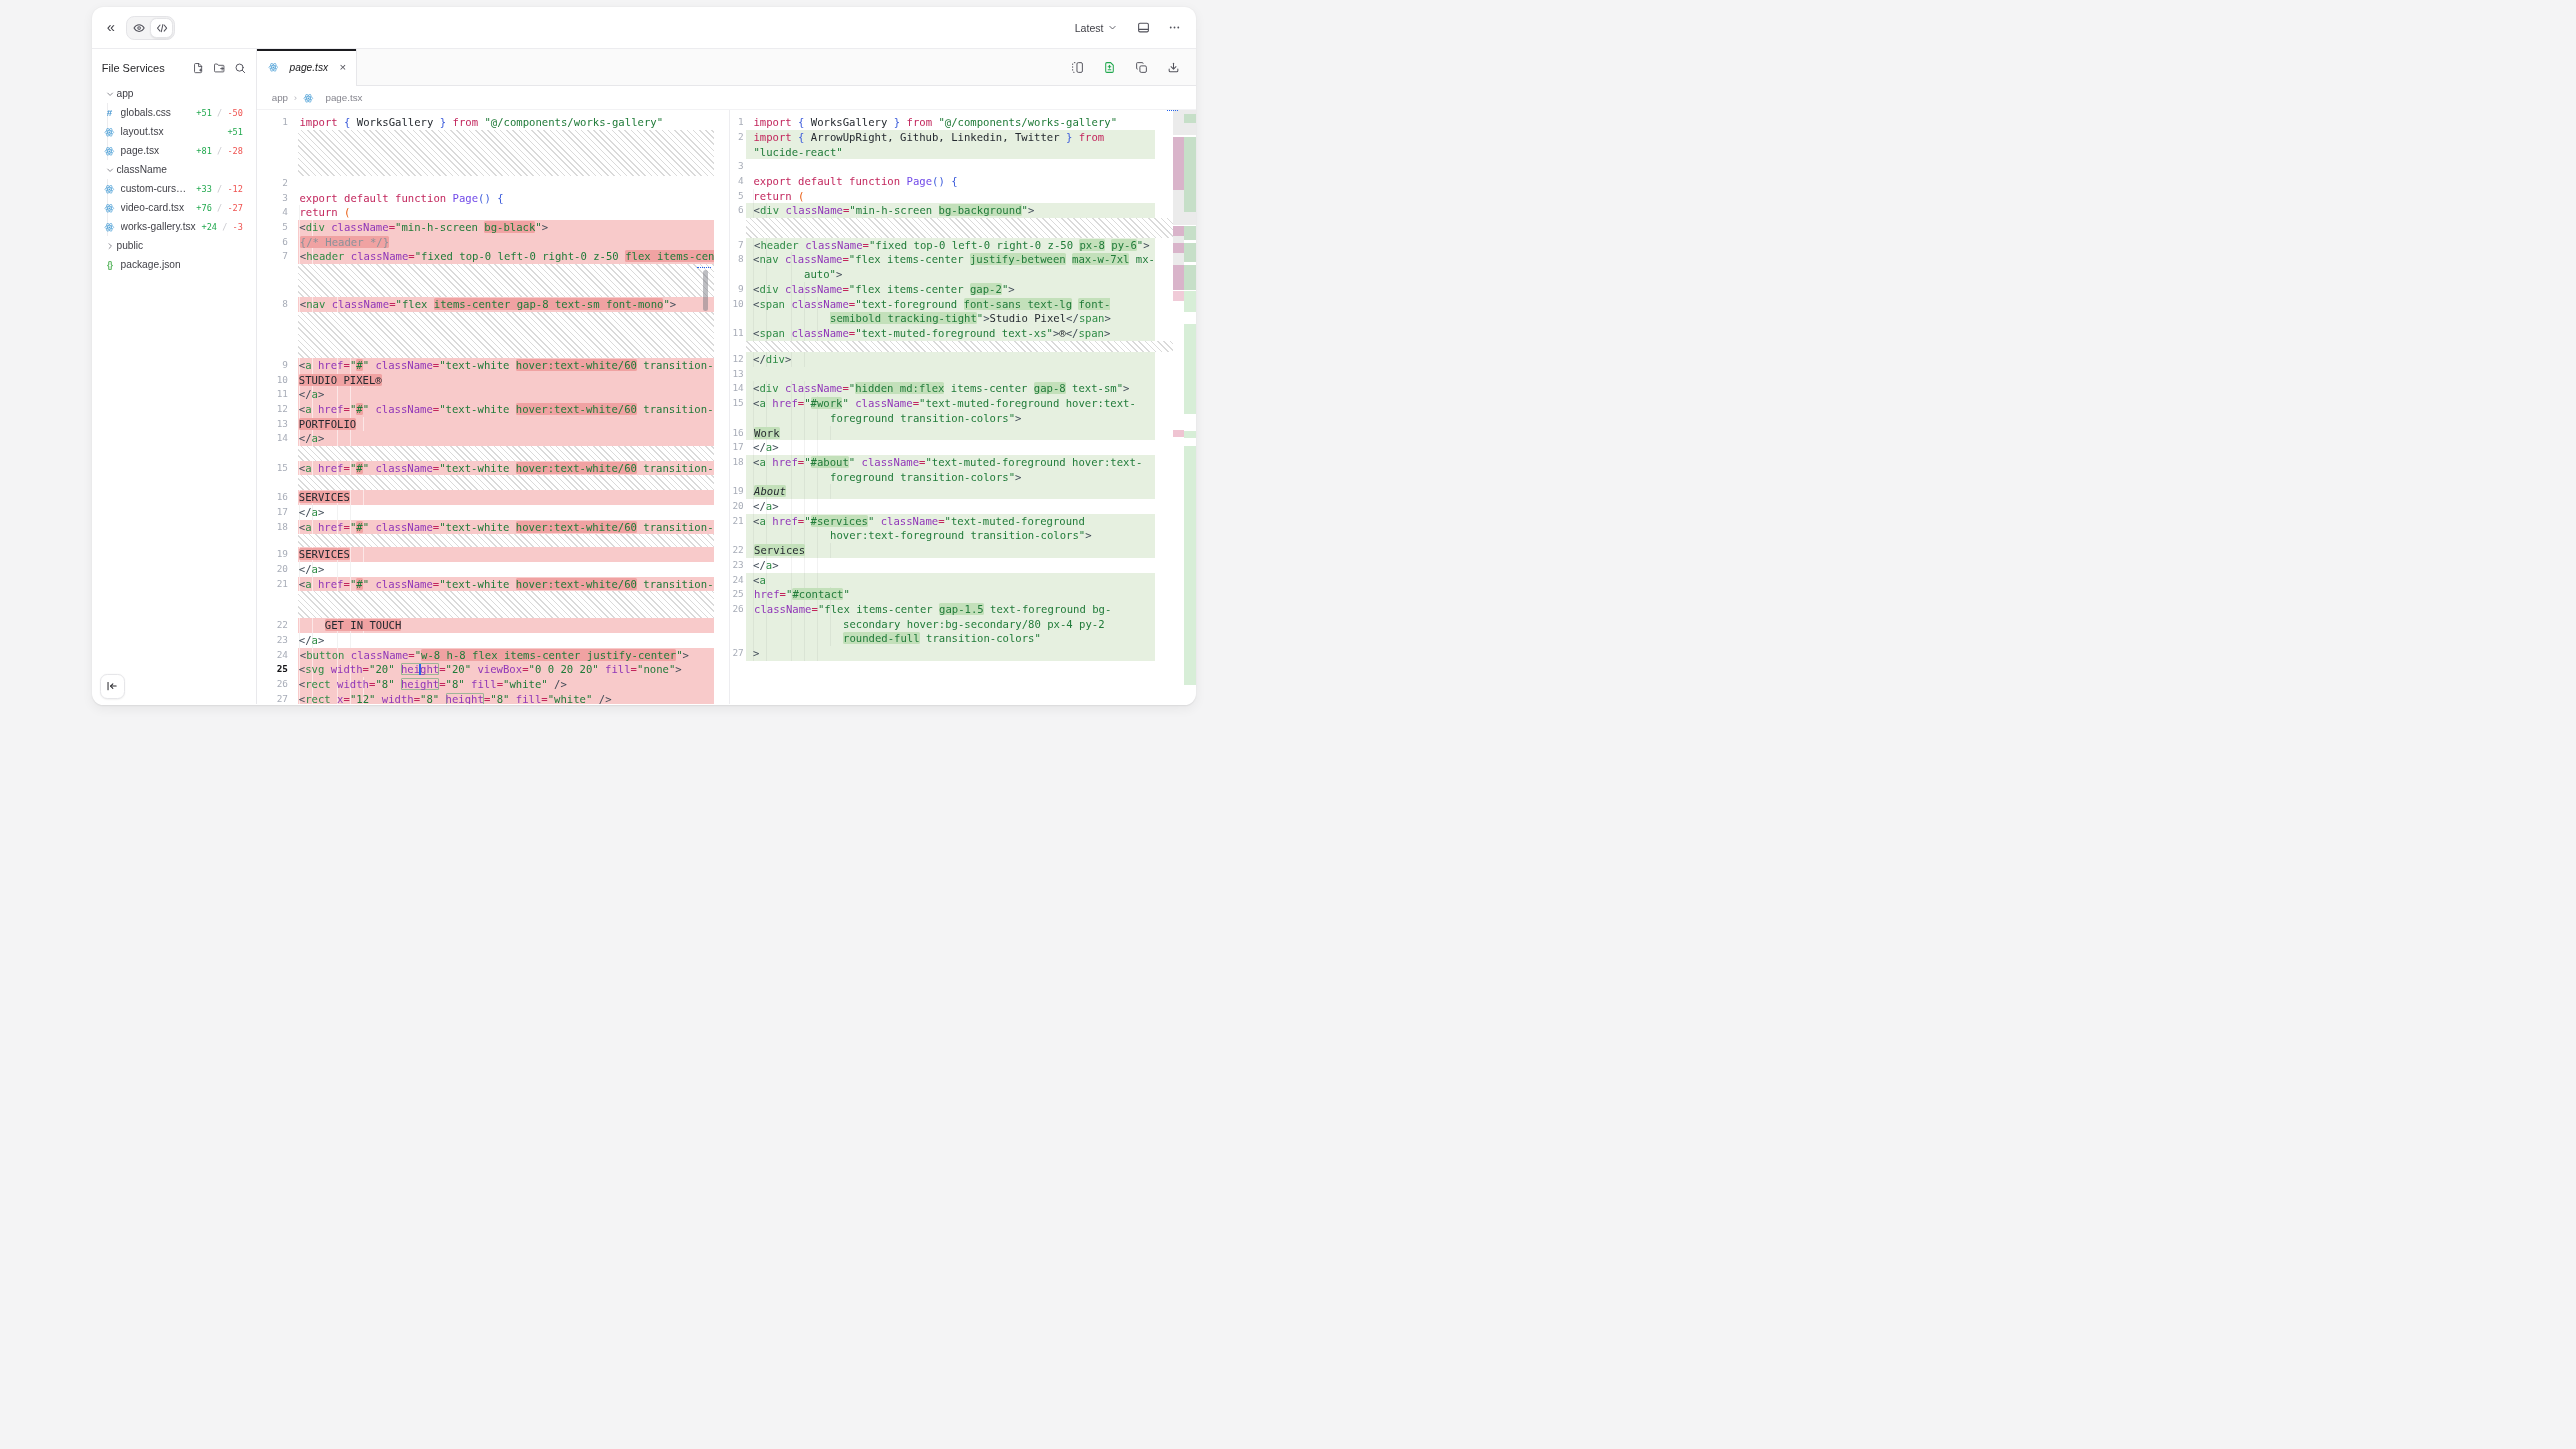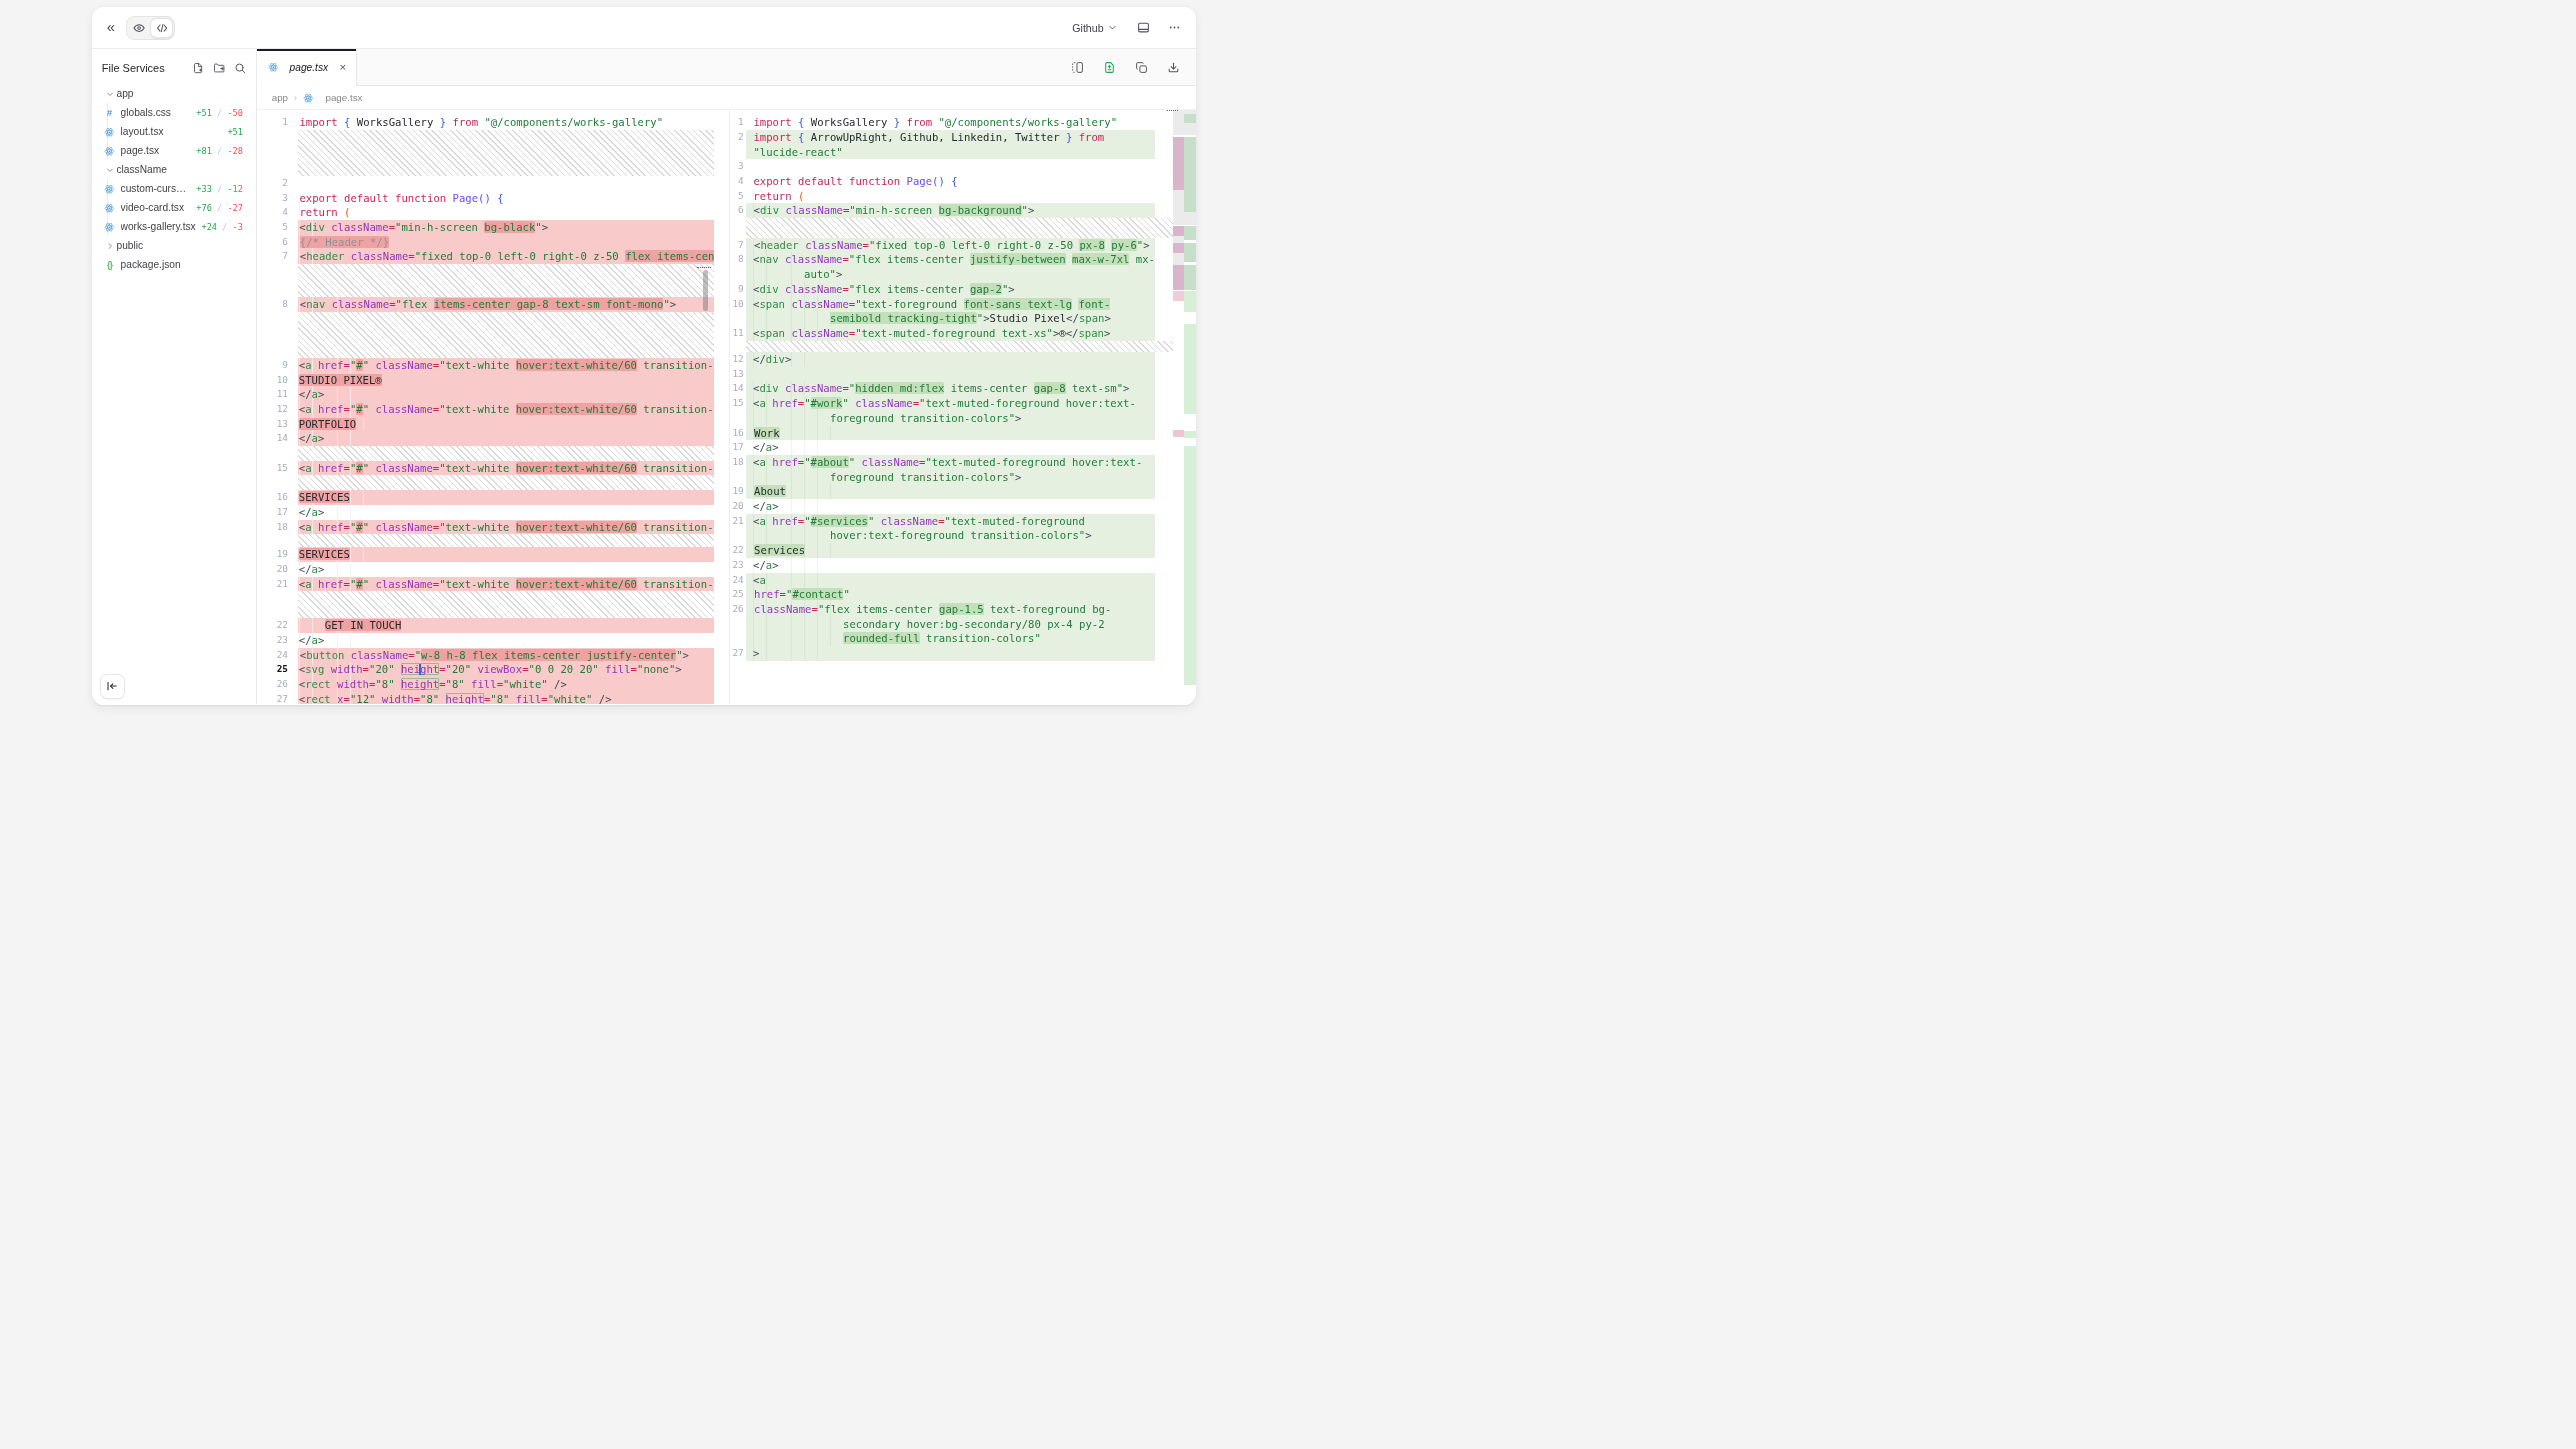--- a/index.html
+++ b/index.html
@@ -120,21 +120,21 @@
                 <polyline points="8 6 3 12 8 18"></polyline>
                 <polyline points="16 6 21 12 16 18"></polyline>
                 <line x1="13.5" y1="5" x2="10.5" y2="19"></line>
               </svg>
           </span>
         </div>
       </div>
     </div>
     <div class="tb-right">
       <button class="latest">
-        <span>Github</span>
+        <span>Latest</span>
         <span>
           <svg width="9" height="9" viewBox="0 0 24 24" fill="none" stroke="#52525b" stroke-width="2.4" stroke-linecap="round">
               <polyline points="5 9 12 16 19 9"></polyline>
             </svg>
         </span>
       </button>
       <button class="icon-btn">
         <span>
           <svg width="13" height="13" viewBox="0 0 24 24" fill="none" stroke="currentColor" stroke-width="2">
               <rect x="3" y="4" width="18" height="16" rx="2.5"></rect>
@@ -551,21 +551,21 @@
               <div class="row ctx">
                 <span class="gut">17</span>
                 <div class="code" style="padding-left: 84px; text-indent: -77px; background-image: repeating-linear-gradient(90deg, rgba(0, 0, 0, 0.05) 0px, rgba(0, 0, 0, 0.05) 0.8px, transparent 0.8px, transparent 12.8px); background-repeat: no-repeat; background-size: 77px 100%; background-position: 7.3px 0px;"><span class="c-ang">&lt;/<wbr></span><span class="c-tag">a</span><span class="c-ang">&gt;</span></div>
               </div>
               <div class="row add">
                 <span class="gut">18</span>
                 <div class="code" style="padding-left: 84px; text-indent: -77px; background-image: repeating-linear-gradient(90deg, rgba(0, 0, 0, 0.05) 0px, rgba(0, 0, 0, 0.05) 0.8px, transparent 0.8px, transparent 12.8px); background-repeat: no-repeat; background-size: 77px 100%; background-position: 7.3px 0px;"><span class="c-ang">&lt;</span><span class="c-tag">a</span> <span class="c-attr">href</span><span class="c-eq">=</span><span class="c-str">"<span class="hl">#about</span>"</span> <span class="c-attr">className</span><span class="c-eq">=</span><span class="c-str">"text-muted-foreground hover:text-foreground transition-colors"</span><span class="c-ang">&gt;</span></div>
               </div>
               <div class="row add">
                 <span class="gut">19</span>
-                <div class="code" style="padding-left: 97px; text-indent: -89px; background-image: repeating-linear-gradient(90deg, rgba(0, 0, 0, 0.05) 0px, rgba(0, 0, 0, 0.05) 0.8px, transparent 0.8px, transparent 12.8px); background-repeat: no-repeat; background-size: 89px 100%; background-position: 7.3px 0px;"><span class="hl">About</span></div>
+                <div class="code" style="padding-left: 97px; text-indent: -89px; background-image: repeating-linear-gradient(90deg, rgba(0, 0, 0, 0.05) 0px, rgba(0, 0, 0, 0.05) 0.8px, transparent 0.8px, transparent 12.8px); background-repeat: no-repeat; background-size: 89px 100%; background-position: 7.3px 0px; font-style: italic;"><span class="hl">About</span></div>
               </div>
               <div class="row ctx">
                 <span class="gut">20</span>
                 <div class="code" style="padding-left: 84px; text-indent: -77px; background-image: repeating-linear-gradient(90deg, rgba(0, 0, 0, 0.05) 0px, rgba(0, 0, 0, 0.05) 0.8px, transparent 0.8px, transparent 12.8px); background-repeat: no-repeat; background-size: 77px 100%; background-position: 7.3px 0px;"><span class="c-ang">&lt;/<wbr></span><span class="c-tag">a</span><span class="c-ang">&gt;</span></div>
               </div>
               <div class="row add">
                 <span class="gut">21</span>
                 <div class="code" style="padding-left: 84px; text-indent: -77px; background-image: repeating-linear-gradient(90deg, rgba(0, 0, 0, 0.05) 0px, rgba(0, 0, 0, 0.05) 0.8px, transparent 0.8px, transparent 12.8px); background-repeat: no-repeat; background-size: 77px 100%; background-position: 7.3px 0px;"><span class="c-ang">&lt;</span><span class="c-tag">a</span> <span class="c-attr">href</span><span class="c-eq">=</span><span class="c-str">"<span class="hl">#services</span>"</span> <span class="c-attr">className</span><span class="c-eq">=</span><span class="c-str">"text-muted-foreground hover:text-foreground transition-colors"</span><span class="c-ang">&gt;</span></div>
               </div>
               <div class="row add">

